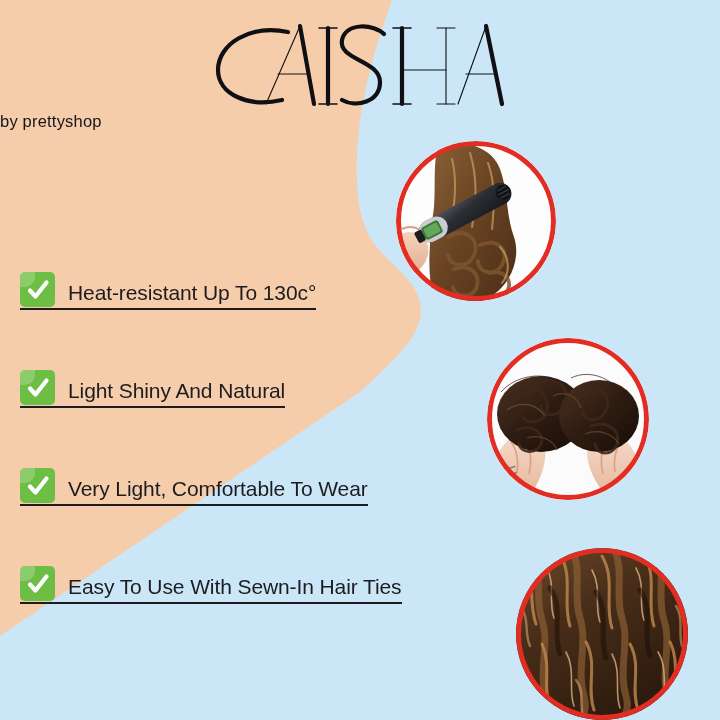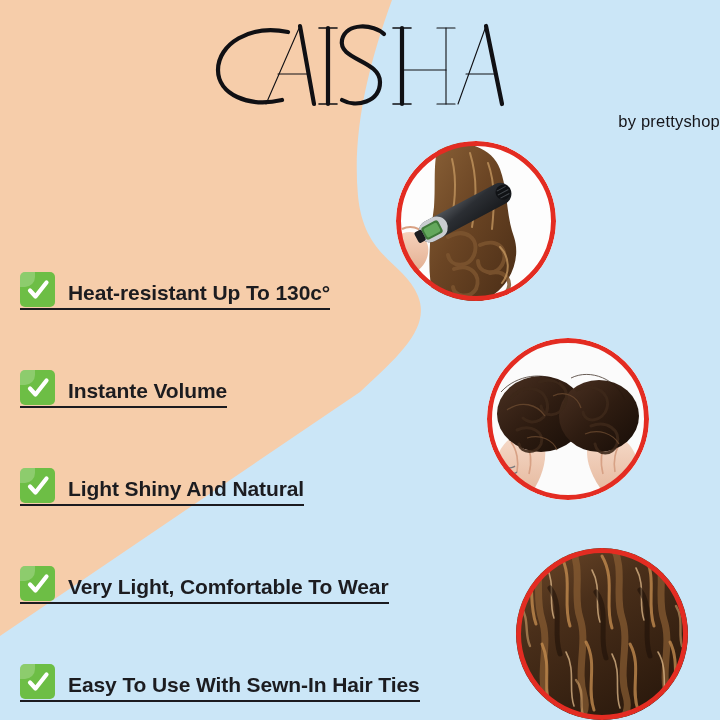--- a/index.html
+++ b/index.html
@@ -31,21 +31,21 @@
     width: 720px;
     height: 720px;
   }
 
   
   .logo-wrap {
     position: absolute;
     top: 18px;
     left: 0;
     width: 720px;
-    text-align: right;
+    text-align: left;
     z-index: 5;
   }
   .logo-mark {
     display: block;
     margin: 0 auto;
   }
   .logo-sub {
     margin-top: 2px;
     font-family: "Liberation Sans", sans-serif;
     font-size: 16.5px;
@@ -98,21 +98,21 @@
   }
   .badge svg {
     position: absolute;
     top: 50%;
     left: 50%;
     transform: translate(-50%, -50%);
   }
   .feature-text {
     font-family: "Liberation Sans", sans-serif;
     font-size: 21px;
-    font-weight: bold;
+    font-weight: normal;
     color: #1c1c20;
     letter-spacing: -0.1px;
     line-height: 1.12;
     padding-bottom: 2px;
   }
 
   
   .photo {
     position: absolute;
     border-radius: 50%;
@@ -192,30 +192,20 @@
       <div class="feature-inner">
         <span class="badge">
           <svg width="24" height="24" viewBox="0 0 24 24">
             <path d="M4 12.5 L9.5 18.5 L20.5 4.5" fill="none" stroke="#ffffff" stroke-width="4.2" stroke-linecap="round" stroke-linejoin="round"></path>
           </svg>
         </span>
         <span class="feature-text">Heat-resistant Up To 130c°</span>
       </div>
     </div>
 
-    <div class="feature">
-      <div class="feature-inner">
-        <span class="badge">
-          <svg width="24" height="24" viewBox="0 0 24 24">
-            <path d="M4 12.5 L9.5 18.5 L20.5 4.5" fill="none" stroke="#ffffff" stroke-width="4.2" stroke-linecap="round" stroke-linejoin="round"></path>
-          </svg>
-        </span>
-        <span class="feature-text">Instante Volume</span>
-      </div>
-    </div>
 
     <div class="feature">
       <div class="feature-inner">
         <span class="badge">
           <svg width="24" height="24" viewBox="0 0 24 24">
             <path d="M4 12.5 L9.5 18.5 L20.5 4.5" fill="none" stroke="#ffffff" stroke-width="4.2" stroke-linecap="round" stroke-linejoin="round"></path>
           </svg>
         </span>
         <span class="feature-text">Light Shiny And Natural</span>
       </div>

